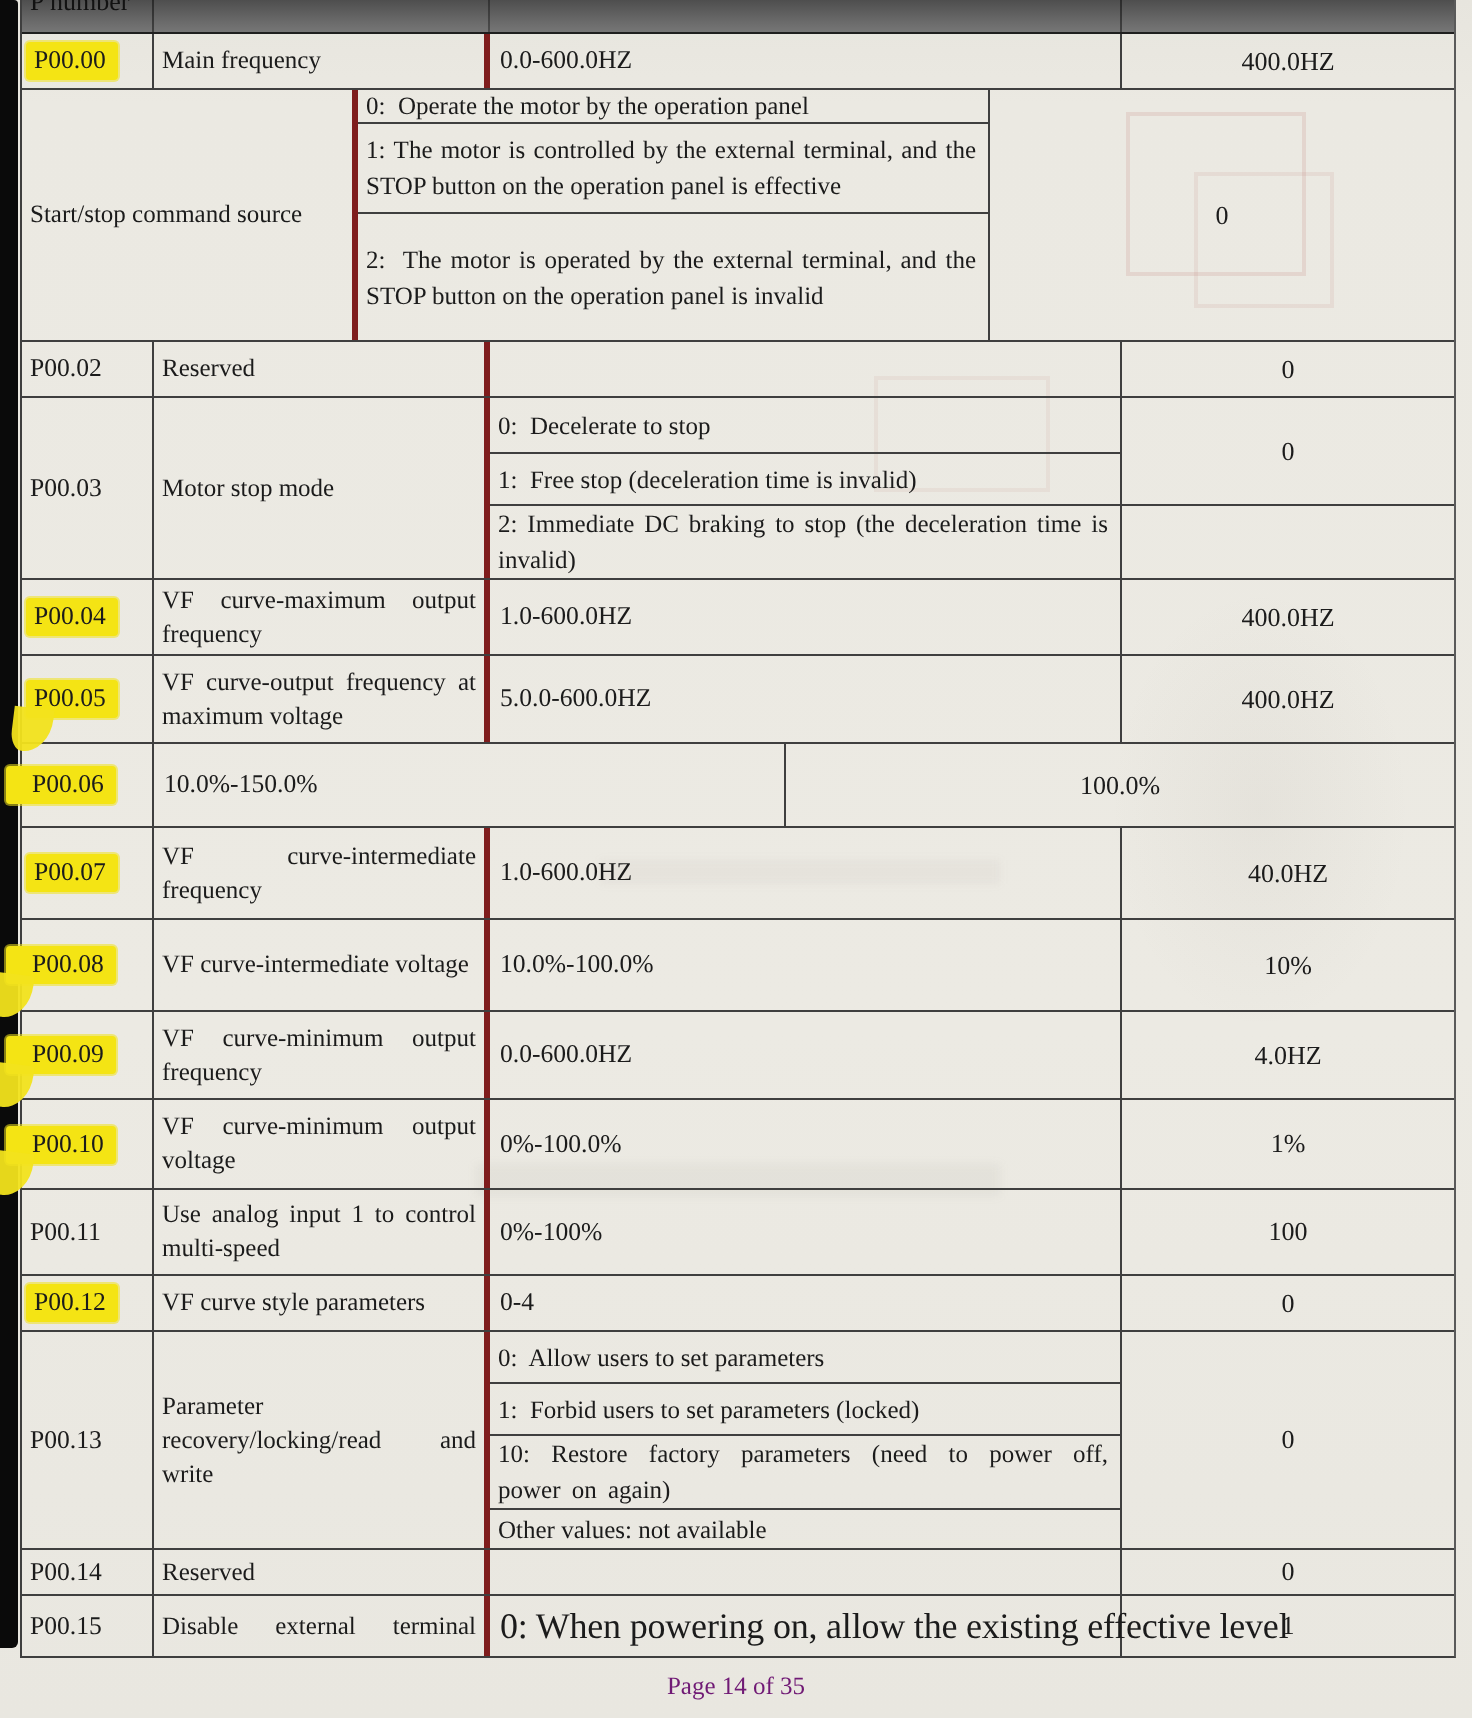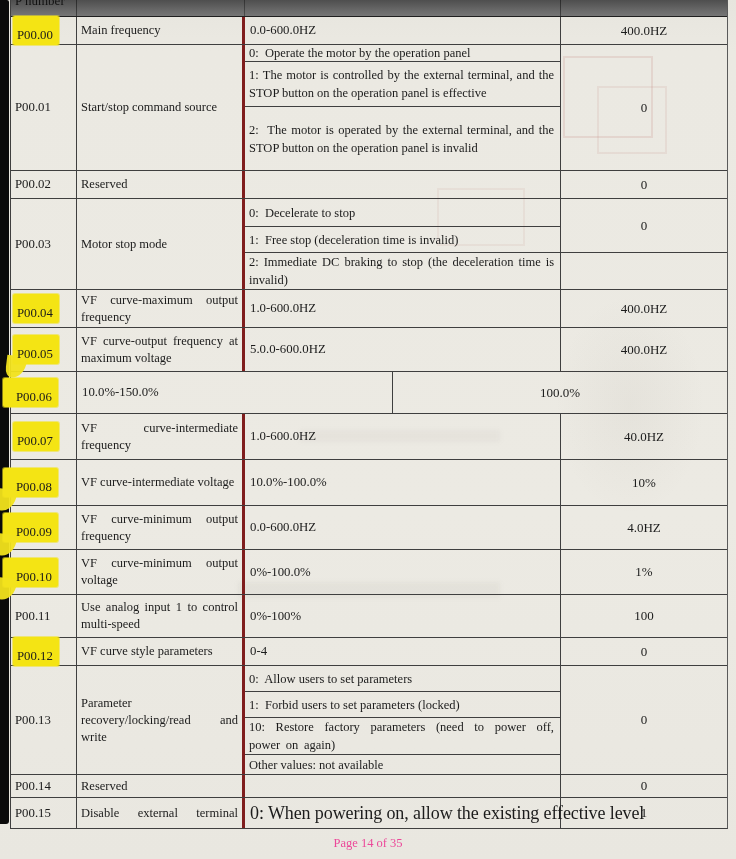--- a/index.html
+++ b/index.html
@@ -54,27 +54,27 @@
   .opt:last-child{border-bottom:none;flex:1;}
   .opt > span{width:100%;font-size:12.5px;line-height:18px;text-align:justify;}
   .opt > span.wide{word-spacing:2.5px;}
 
   
   .defcol{flex-direction:column;align-items:stretch;padding:0;}
   .defseg{display:flex;align-items:center;justify-content:center;border-bottom:1px solid #3f3f3f;box-sizing:border-box;}
   .defseg2{flex:1;}
 
   
-  .hl{background:#f4e414;padding:12px 6px 2px 4px;margin-left:-2px;border-radius:2px;z-index:2;
+  .hl{background:#f4e414;padding:2px 6px 2px 4px;margin-left:-2px;border-radius:2px;z-index:2;
       box-shadow:0 0 0 1px rgba(240,225,30,.55);}
   .hl-ext{margin-left:-12px;padding-left:13px;}
   .hl-curl::after{content:"";position:absolute;left:-7px;top:72%;width:20px;height:22px;
       background:#f2e31c;border-radius:0 0 70% 30% / 0 0 80% 45%;transform:rotate(7deg);z-index:-1;opacity:.95;}
 
-  .footer{position:absolute;left:0;top:836px;width:736px;text-align:center;font-size:12.5px;color:#ec4899;}
+  .footer{position:absolute;left:0;top:836px;width:736px;text-align:center;font-size:12.5px;color:#701a75;}
 </style>
 </head>
 <body>
 
 <div class="scan-strip"></div>
 <div class="ghost g1"></div>
 <div class="ghost g2"></div>
 <div class="ghost g3"></div>
 <div class="ghost g4"></div>
 <div class="ghost g5"></div>
@@ -100,23 +100,20 @@
       </div>
     <div class="c c3">
         <div class="rg">0.0-600.0HZ</div>
       </div>
     <div class="c c4">
         <span>400.0HZ</span>
       </div>
   </div>
 
   <div class="trow" style="height:126px">
-    <div class="c c1">
-        <span class="param-id">P00.01</span>
-      </div>
     <div class="c c2">
         <div class="nm nowrap">Start/stop command source</div>
       </div>
     <div class="c c3 optcol">
       <div class="opt" style="height:17px">
           <span>0:&nbsp; Operate the motor by the operation panel</span>
         </div>
       <div class="opt" style="height:45px">
           <span>1:&nbsp;The motor is controlled by the external terminal, and the STOP button on the operation panel is effective</span>
         </div>

